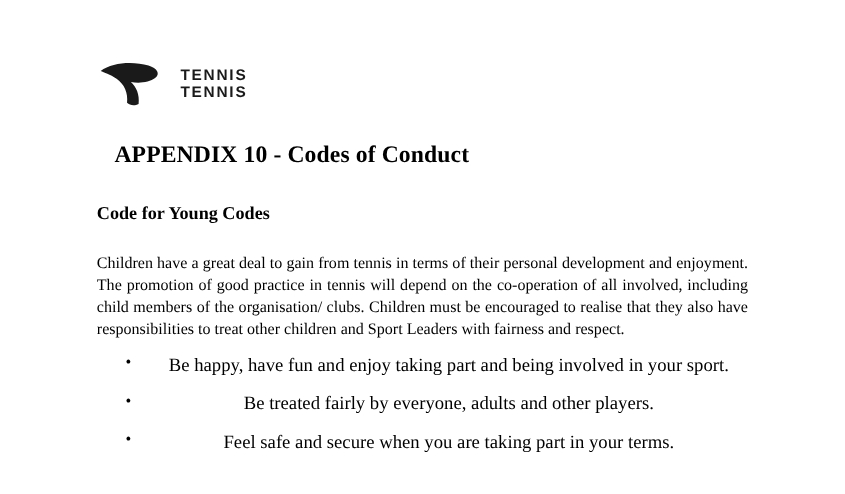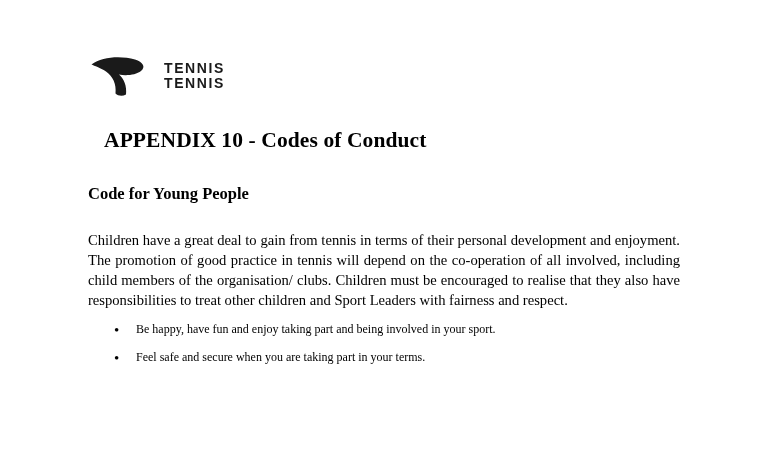--- a/index.html
+++ b/index.html
@@ -71,23 +71,24 @@
     font-size: 14.8px;
     margin: 25px 0 0 0;
   }
   ul.bullet-list {
     margin: 11px 0 0 0;
     padding: 0 0 0 48px;
     list-style: none;
   }
   ul.bullet-list li {
     position: relative;
-    font-size: 12px;
+    font-size: 17px;
     line-height: 1.34;
     margin-bottom: 12px;
+    text-align: center;
   }
   ul.bullet-list li::before {
     content: "\2022";
     position: absolute;
     left: -22px;
     top: -1px;
     font-size: 15px;
   }
 </style>
 </head>
@@ -100,23 +101,24 @@
       <path d="M3.5 9.5 C14 1.5, 33 0.5, 47 4.5 C55 7, 58 12, 53 16 C48 20, 38 21, 31 19.5 C36 24, 39 31, 38 39.5 C34.5 41.5, 30 41, 27.5 38.5 C28.5 29, 25 21.5, 18 16.5 C12 12.5, 6.5 11, 3.5 9.5 Z" fill="#1a1a1a"></path>
     </svg>
     <div class="logo-text">
       <span>TENNIS</span>
       <span>TENNIS</span>
     </div>
   </div>
 
   <h1 class="doc-title">APPENDIX 10 - Codes of Conduct</h1>
 
-  <h2 class="section-heading">Code for Young People</h2>
+  <h2 class="section-heading">Code for Young Codes</h2>
 
   <p class="body-text">Children have a great deal to gain from tennis in terms of their personal development and enjoyment. The promotion of good practice in tennis will depend on the co-operation of all involved, including child members of the organisation/ clubs. Children must be encouraged to realise that they also have responsibilities to treat other children and Sport Leaders with fairness and respect.</p>
 
 
   <ul class="bullet-list">
     <li>Be happy, have fun and enjoy taking part and being involved in your sport.</li>
+    <li>Be treated fairly by everyone, adults and other players.</li>
     <li>Feel safe and secure when you are taking part in your terms.</li>
   </ul>
 
 </div>
 
 </body></html>

